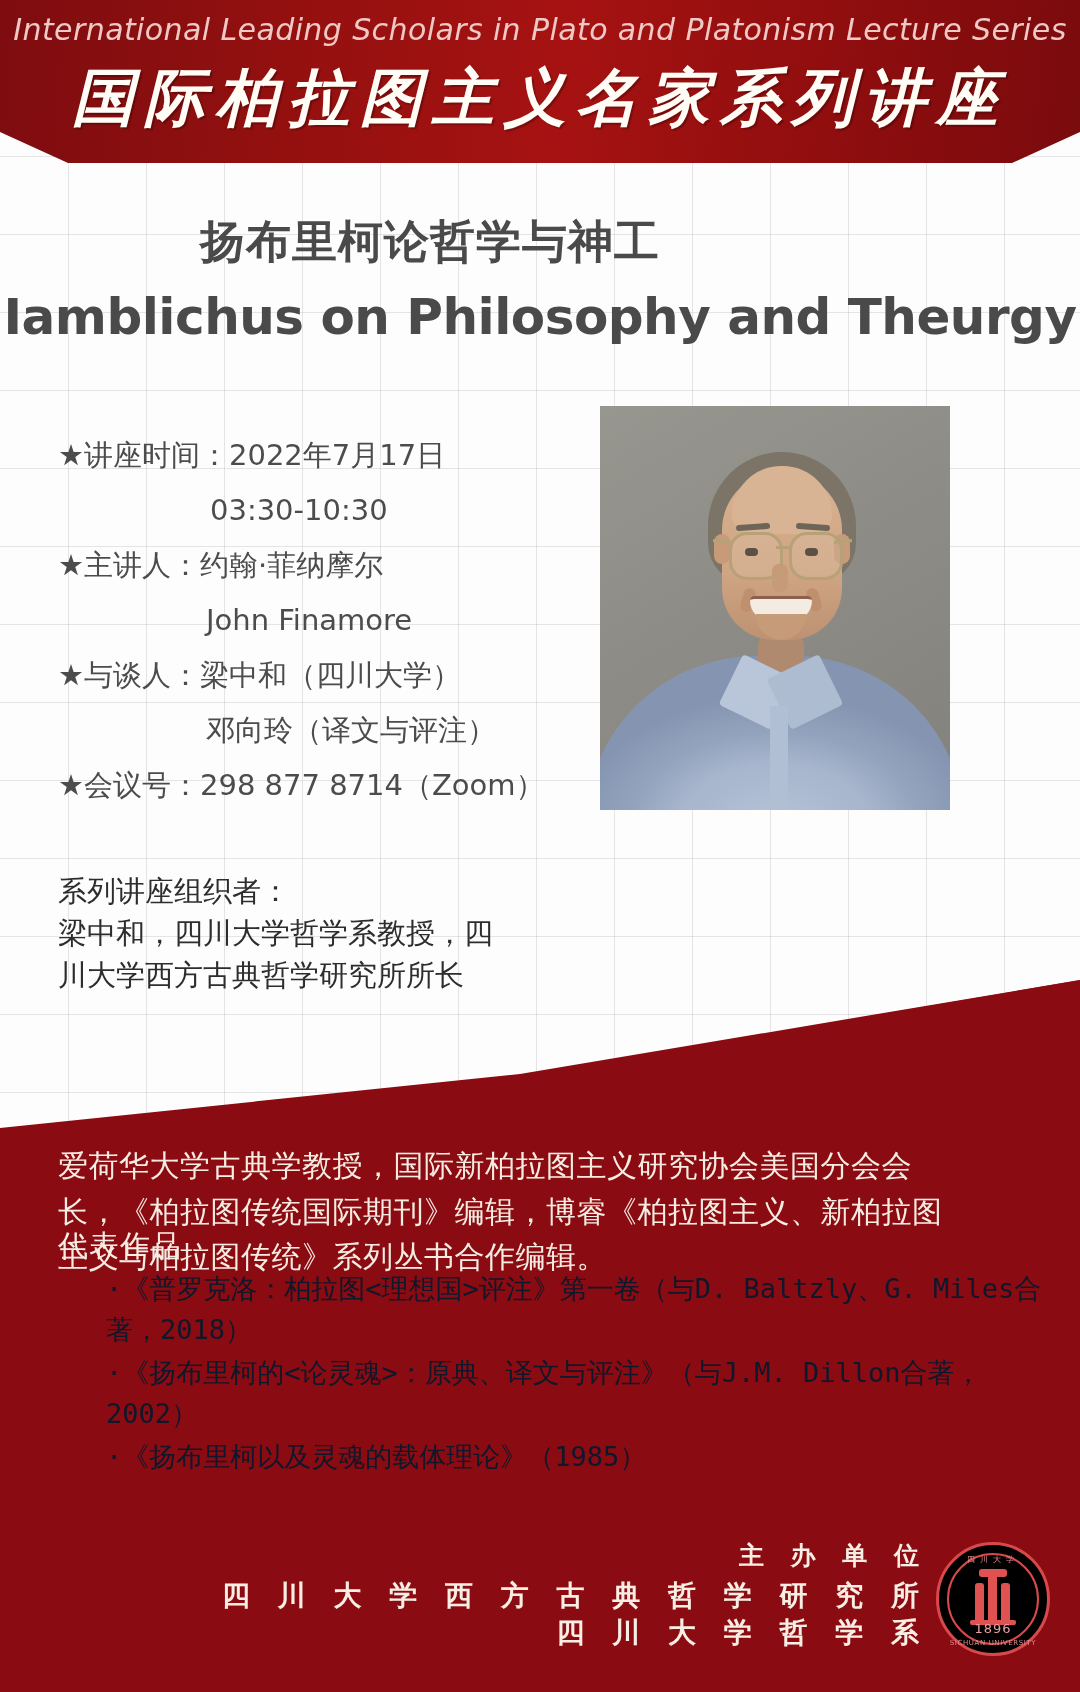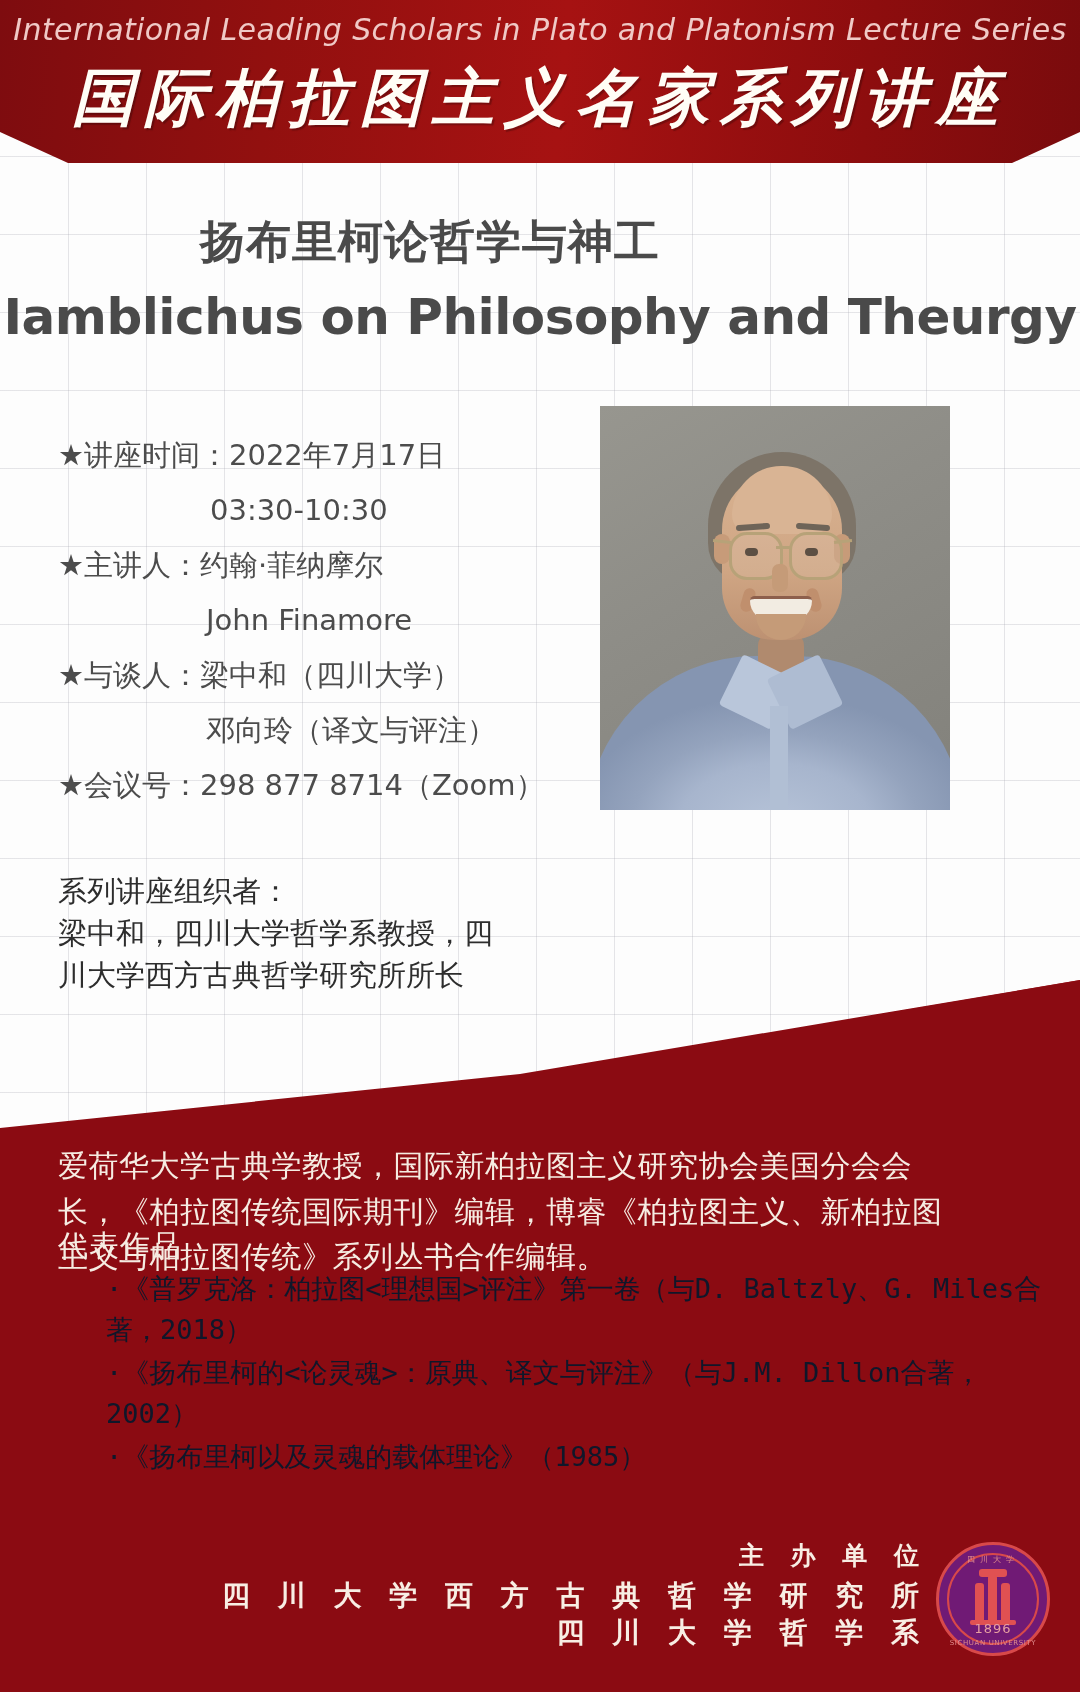--- a/index.html
+++ b/index.html
@@ -154,21 +154,21 @@
     position:absolute;right:152px;bottom:40px;text-align:right;
     font-family:"DejaVu Serif","Liberation Serif",serif;
     color:#f8eee4;
   }
   .f-host{font-size:25px;letter-spacing:9px;font-weight:bold;margin-bottom:6px;margin-top:23px;}
   .f-unit{font-size:28px;letter-spacing:9px;font-weight:bold;line-height:1.32;}
   .seal{
     position:absolute;right:30px;bottom:36px;width:108px;height:108px;
     border-radius:50%;
     border:3px solid #d8494a;
-    background:#701a75;
+    background:#000000;
   }
   .seal-ring{position:absolute;left:8px;top:8px;right:8px;bottom:8px;
     border-radius:50%;border:2px solid #d8494a;}
   .seal-gate{position:absolute;left:50%;top:30px;transform:translateX(-50%);
     width:38px;height:50px;}
   .seal-gate b{position:absolute;bottom:0;width:9px;height:42px;background:#e05152;border-radius:3px 3px 0 0;display:block;}
   .seal-gate b:nth-child(1){left:1px;}
   .seal-gate b:nth-child(2){left:14px;height:50px;}
   .seal-gate b:nth-child(3){left:27px;}
   .seal-top{position:absolute;left:50%;top:24px;transform:translateX(-50%);

